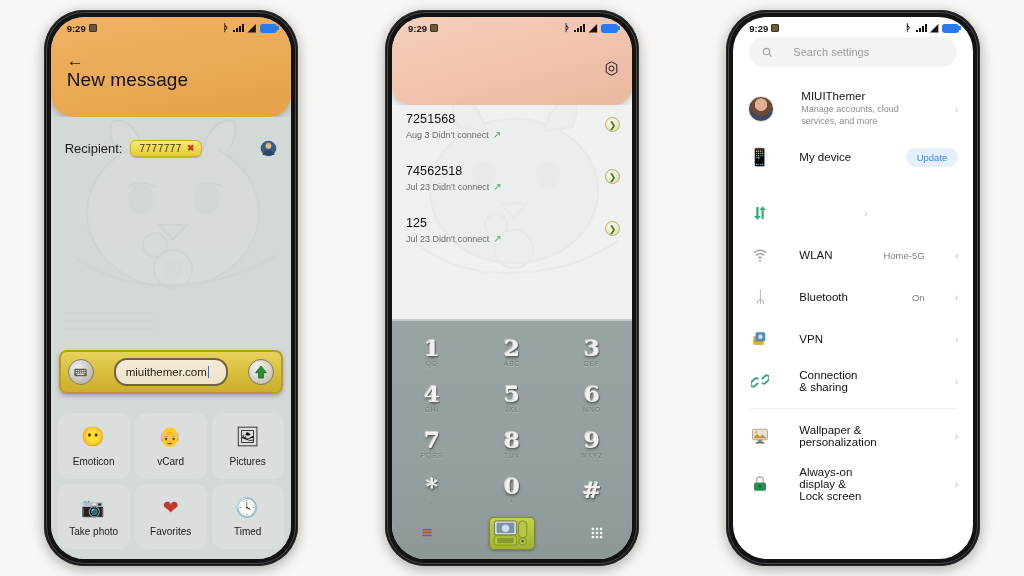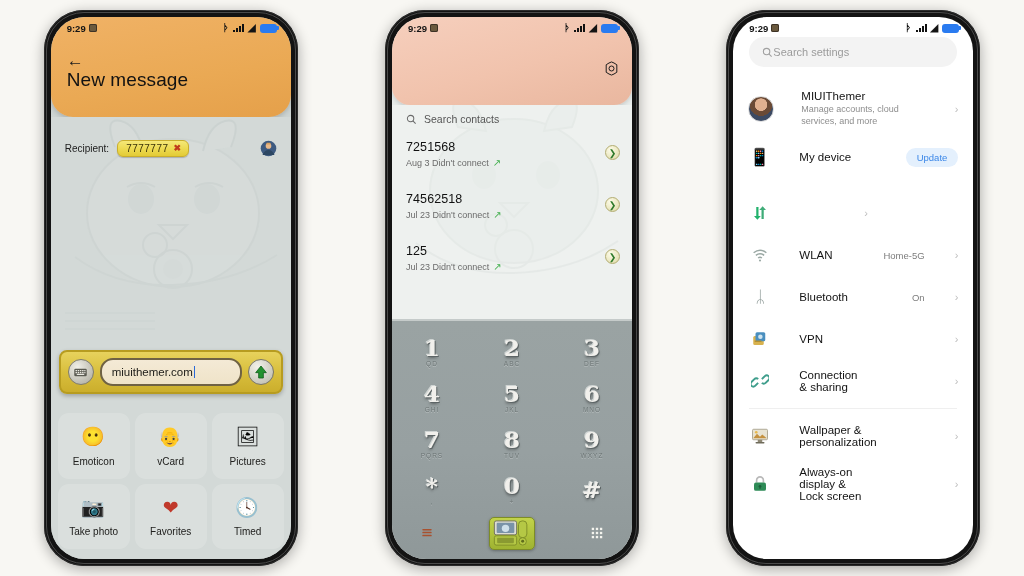--- a/index.html
+++ b/index.html
@@ -76,36 +76,36 @@
     background:#d3d9d7; overflow:hidden;
   }
   .mascot {
     position:absolute; left:-6px; top:0px; width:265px; height:230px;
     opacity:.30;
   }
   .recip-row {
     position:absolute; top:18px; left:0; right:0; height:26px;
     display:flex; align-items:center; padding:0 14px; gap:8px;
   }
-  .recip-lbl { font-size:10px; color:#1c1c1c; }
+  .recip-lbl { font-size:13px; color:#1c1c1c; }
   .chip {
     background:linear-gradient(180deg,#f5e878,#ecd94f 55%,#e3cb36);
     border:1px solid #c9ae2c; border-radius:6px;
     padding:2px 6px 2px 8px; font-size:10px; color:#3a3208;
     display:flex; align-items:center; gap:5px; letter-spacing:.5px;
     box-shadow:0 1px 1px rgba(0,0,0,.2);
   }
   .chip-x { color:#c03a1d; font-size:9px; font-weight:bold; }
   .contact-btn { margin-left:auto; width:17px; height:17px; }
 
   .inputbar {
     position:absolute; left:8px; right:8px; top:233px; height:44px;
     background:linear-gradient(180deg,#e7d25d,#d9bf3d 50%,#cbae2c);
     border:2px solid #b79c20; border-radius:8px;
-    display:flex; align-items:center; padding:0 7px; gap:6px;
+    display:flex; align-items:center; padding:0 7px; gap:20px;
     box-shadow:0 2px 4px rgba(0,0,0,.25);
   }
   .kbd-btn { width:26px; height:26px; border-radius:50%;
              background:radial-gradient(circle at 35% 30%,#f0efe8,#a9a79a);
              border:1px solid #7e7c70; display:flex; align-items:center;
              justify-content:center; flex:none; }
   .txtfield {
     flex:1; height:28px; background:linear-gradient(180deg,#f4ead6,#efe3c8);
     border:2px solid #6f6244; border-radius:13px;
     display:flex; align-items:center; padding:0 10px;
@@ -174,21 +174,21 @@
   .padbar { height:40px; display:flex; align-items:center; justify-content:space-around; }
   .callbtn { width:46px; height:33px; border-radius:5px;
              background:linear-gradient(180deg,#c2d34a,#9fb331);
              border:1px solid #7d8c27; display:flex; align-items:center;
              justify-content:center; box-shadow:0 1px 3px rgba(0,0,0,.3); }
 
   
   .p3 .screen { background:#fff; }
   .p3-title { font-size:21px; color:#0d0d0d; padding:22px 20px 12px 20px; }
   .p3-search { margin:0 16px 14px 16px; height:30px; background:#f3f3f3;
-               border-radius:15px; display:flex; align-items:center; gap:0;
+               border-radius:15px; display:flex; align-items:center; gap:20px;
                padding:0 13px; font-size:11px; color:#9b9b9b; }
   .srow { display:flex; align-items:center; gap:27px; padding:9px 15px; min-height:36px; }
   .srow-ic { width:24px; height:24px; flex:none; display:flex;
              align-items:center; justify-content:center; font-size:17px; line-height:1; }
   .srow-txt { flex:1; min-width:0; }
   .srow-t { font-size:11.5px; color:#131313; }
   .srow-s { font-size:9px; color:#8d8d8d; margin-top:2px; line-height:1.3; }
   .srow-v { font-size:9.5px; color:#7d7d7d; margin-right:3px;margin-left:35px; }
   .chev { color:#bdbdbd; font-size:11px; }
   .badge-update { background:#e4f0fd; color:#3b87e8; font-size:9.5px;
@@ -359,27 +359,20 @@
             <ellipse cx="152" cy="92" rx="12" ry="14"></ellipse>
           </g>
           <g fill="none" stroke="#c9d0ce" stroke-width="2">
             <path d="M104 120 l14 14 l14 -14 z"></path>
             <circle cx="118" cy="166" r="19"></circle>
             <circle cx="100" cy="142" r="11"></circle>
             <path d="M20 160 q40 32 98 30 q60 -2 104 -32"></path>
           </g>
         </svg>
 
-        <div class="searchrow">
-          <svg width="11" height="11" viewBox="0 0 24 24">
-            <circle cx="10" cy="10" r="7" fill="none" stroke="#6b6b6b" stroke-width="2.2"></circle>
-            <line x1="15" y1="15" x2="21" y2="21" stroke="#6b6b6b" stroke-width="2.2"></line>
-          </svg>
-          <span>Search contacts</span>
-        </div>
 
         <div class="call-item">
           <div class="call-num">7251568</div>
           <div class="call-sub">
             <span>Aug 3 Didn't connect</span>
             <span class="call-arrow">↗</span>
           </div>
           <div class="call-chev">❯</div>
         </div>
         <div class="call-item">

